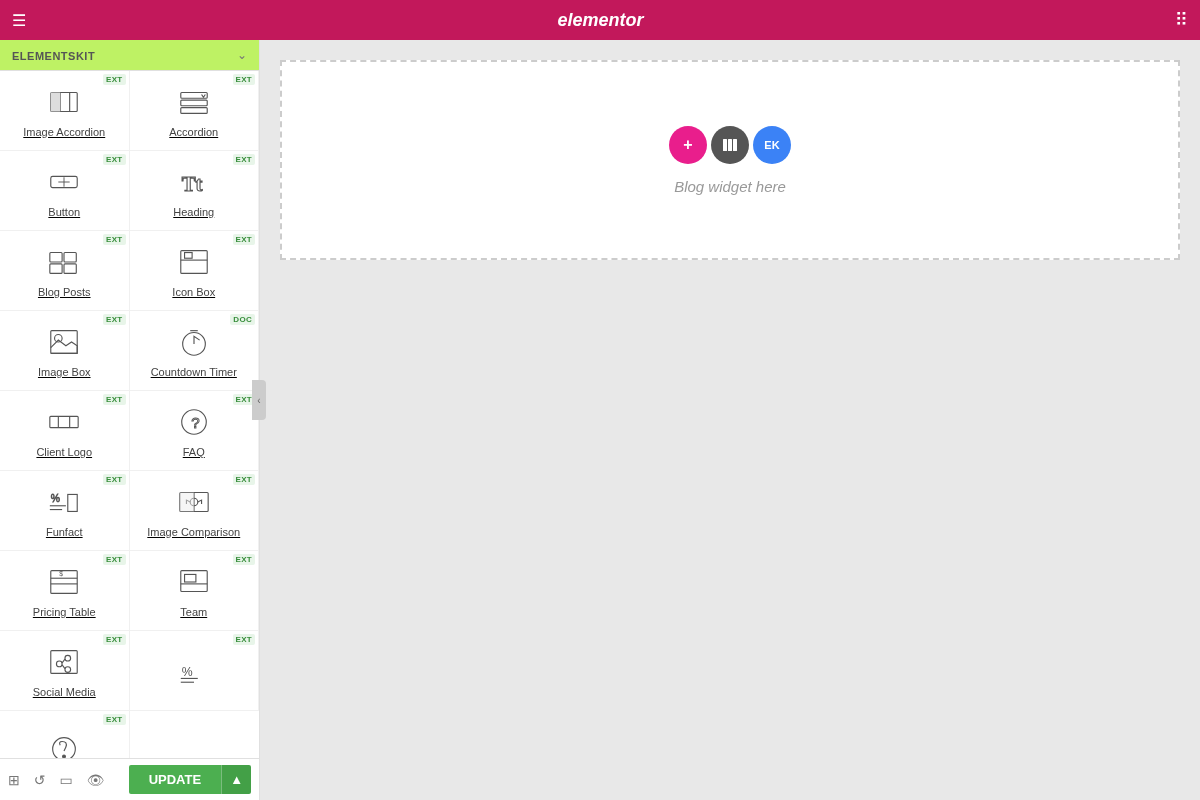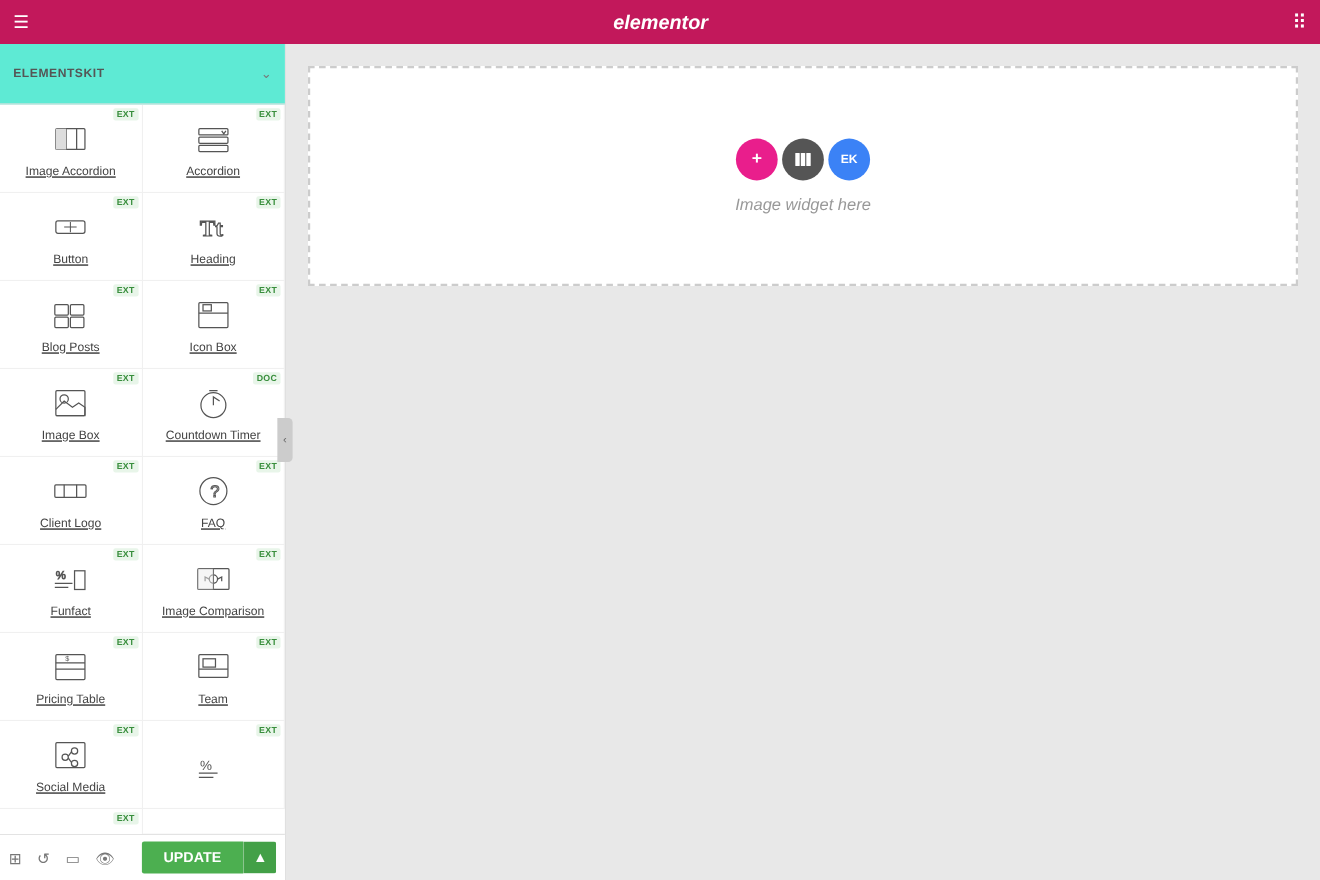--- a/index.html
+++ b/index.html
@@ -40,25 +40,25 @@
       background: #fff;
       display: flex;
       flex-direction: column;
       flex-shrink: 0;
       overflow: hidden;
       border-right: 1px solid #e0e0e0;
     }
 
     .sidebar-header {
       display: flex;
-      align-items: center;
+      align-items: flex-end;
       justify-content: space-between;
-      padding: 20px 12px;
+      padding: 8px 12px;
       border-bottom: 1px solid #e0e0e0;
-      background: #5eead4;
+      background: #bef264;
     }
     .sidebar-header-title {
       font-size: 11px;
       font-weight: bold;
       color: #555;
       letter-spacing: 0.5px;
     }
     .sidebar-header-chevron {
       color: #777;
       font-size: 12px;
@@ -505,18 +505,18 @@
         <button class="drag-btn drag-btn-plus">+</button>
         <button class="drag-btn drag-btn-stop">
           <svg width="16" height="16" viewBox="0 0 16 16" fill="white" xmlns="http://www.w3.org/2000/svg">
             <rect x="1" y="2" width="4" height="12" rx="0.5"></rect>
             <rect x="6" y="2" width="4" height="12" rx="0.5"></rect>
             <rect x="11" y="2" width="4" height="12" rx="0.5"></rect>
           </svg>
         </button>
         <button class="drag-btn drag-btn-ek" style="font-size:11px;font-weight:bold;">EK</button>
       </div>
-      <span class="drag-text">Image widget here</span>
+      <span class="drag-text">Blog widget here</span>
     </div>
     <div class="cursor-indicator">​</div>
   </div>
 
 </div>
 
 </body></html>

